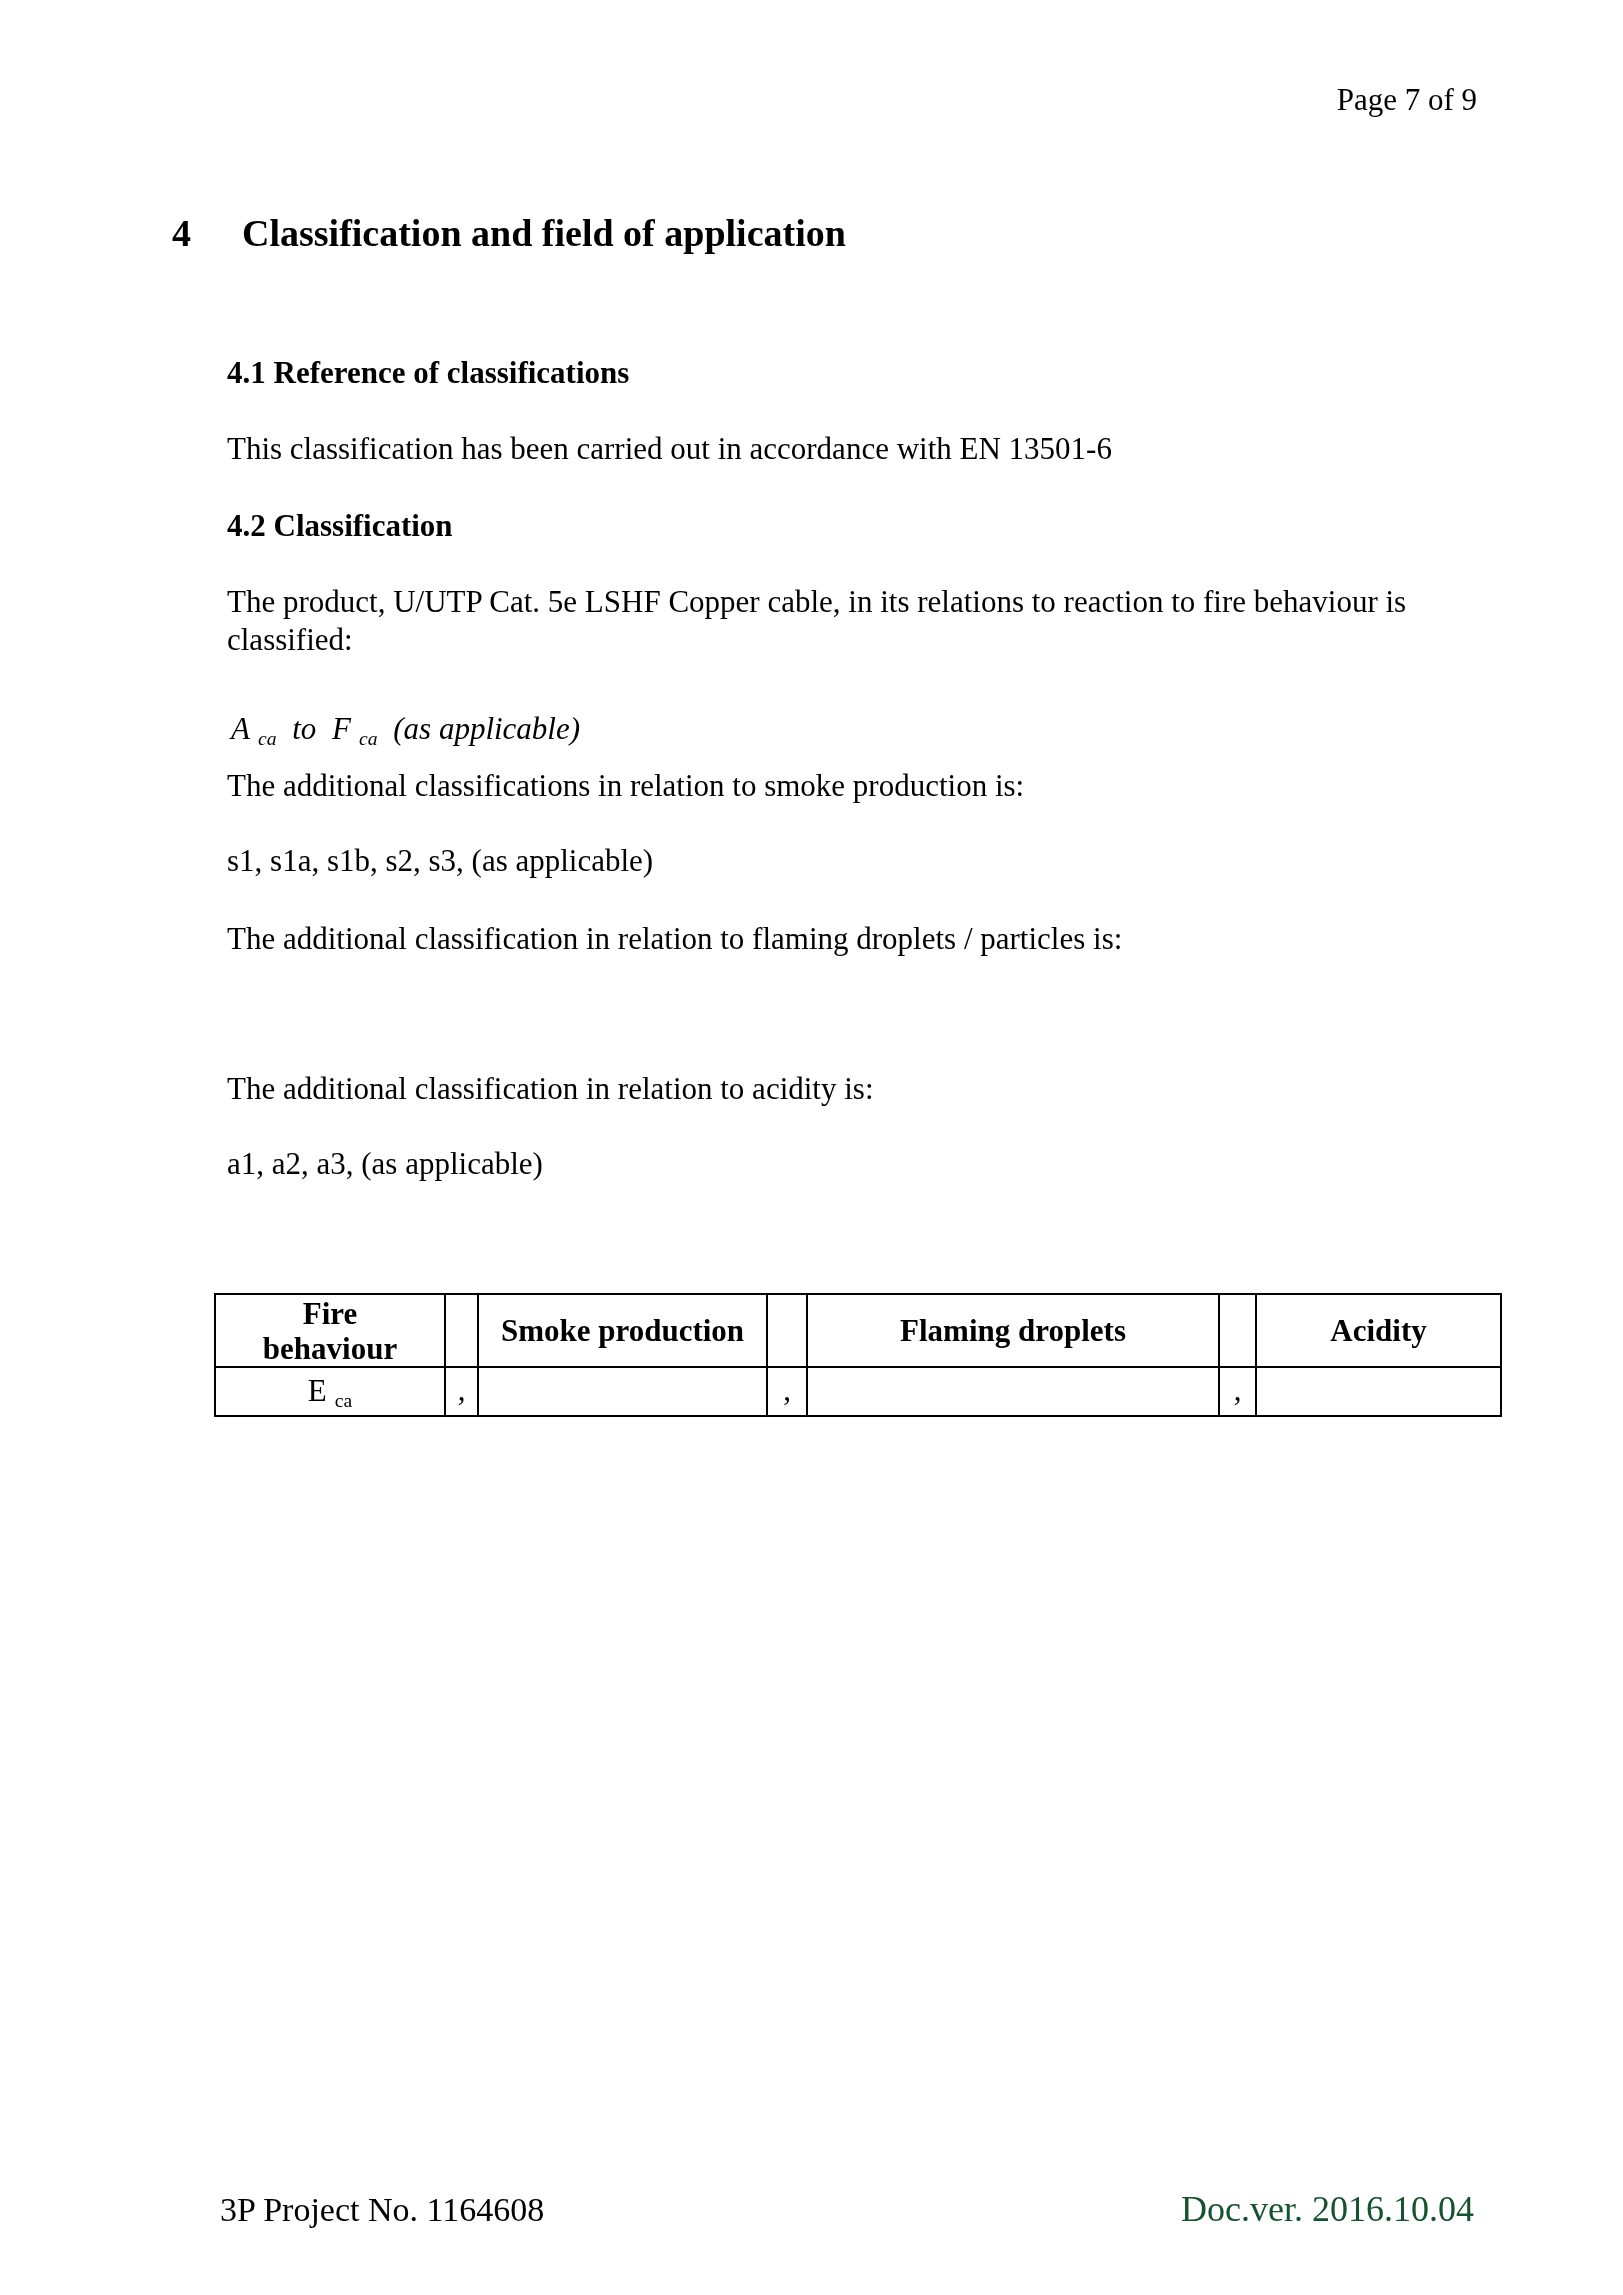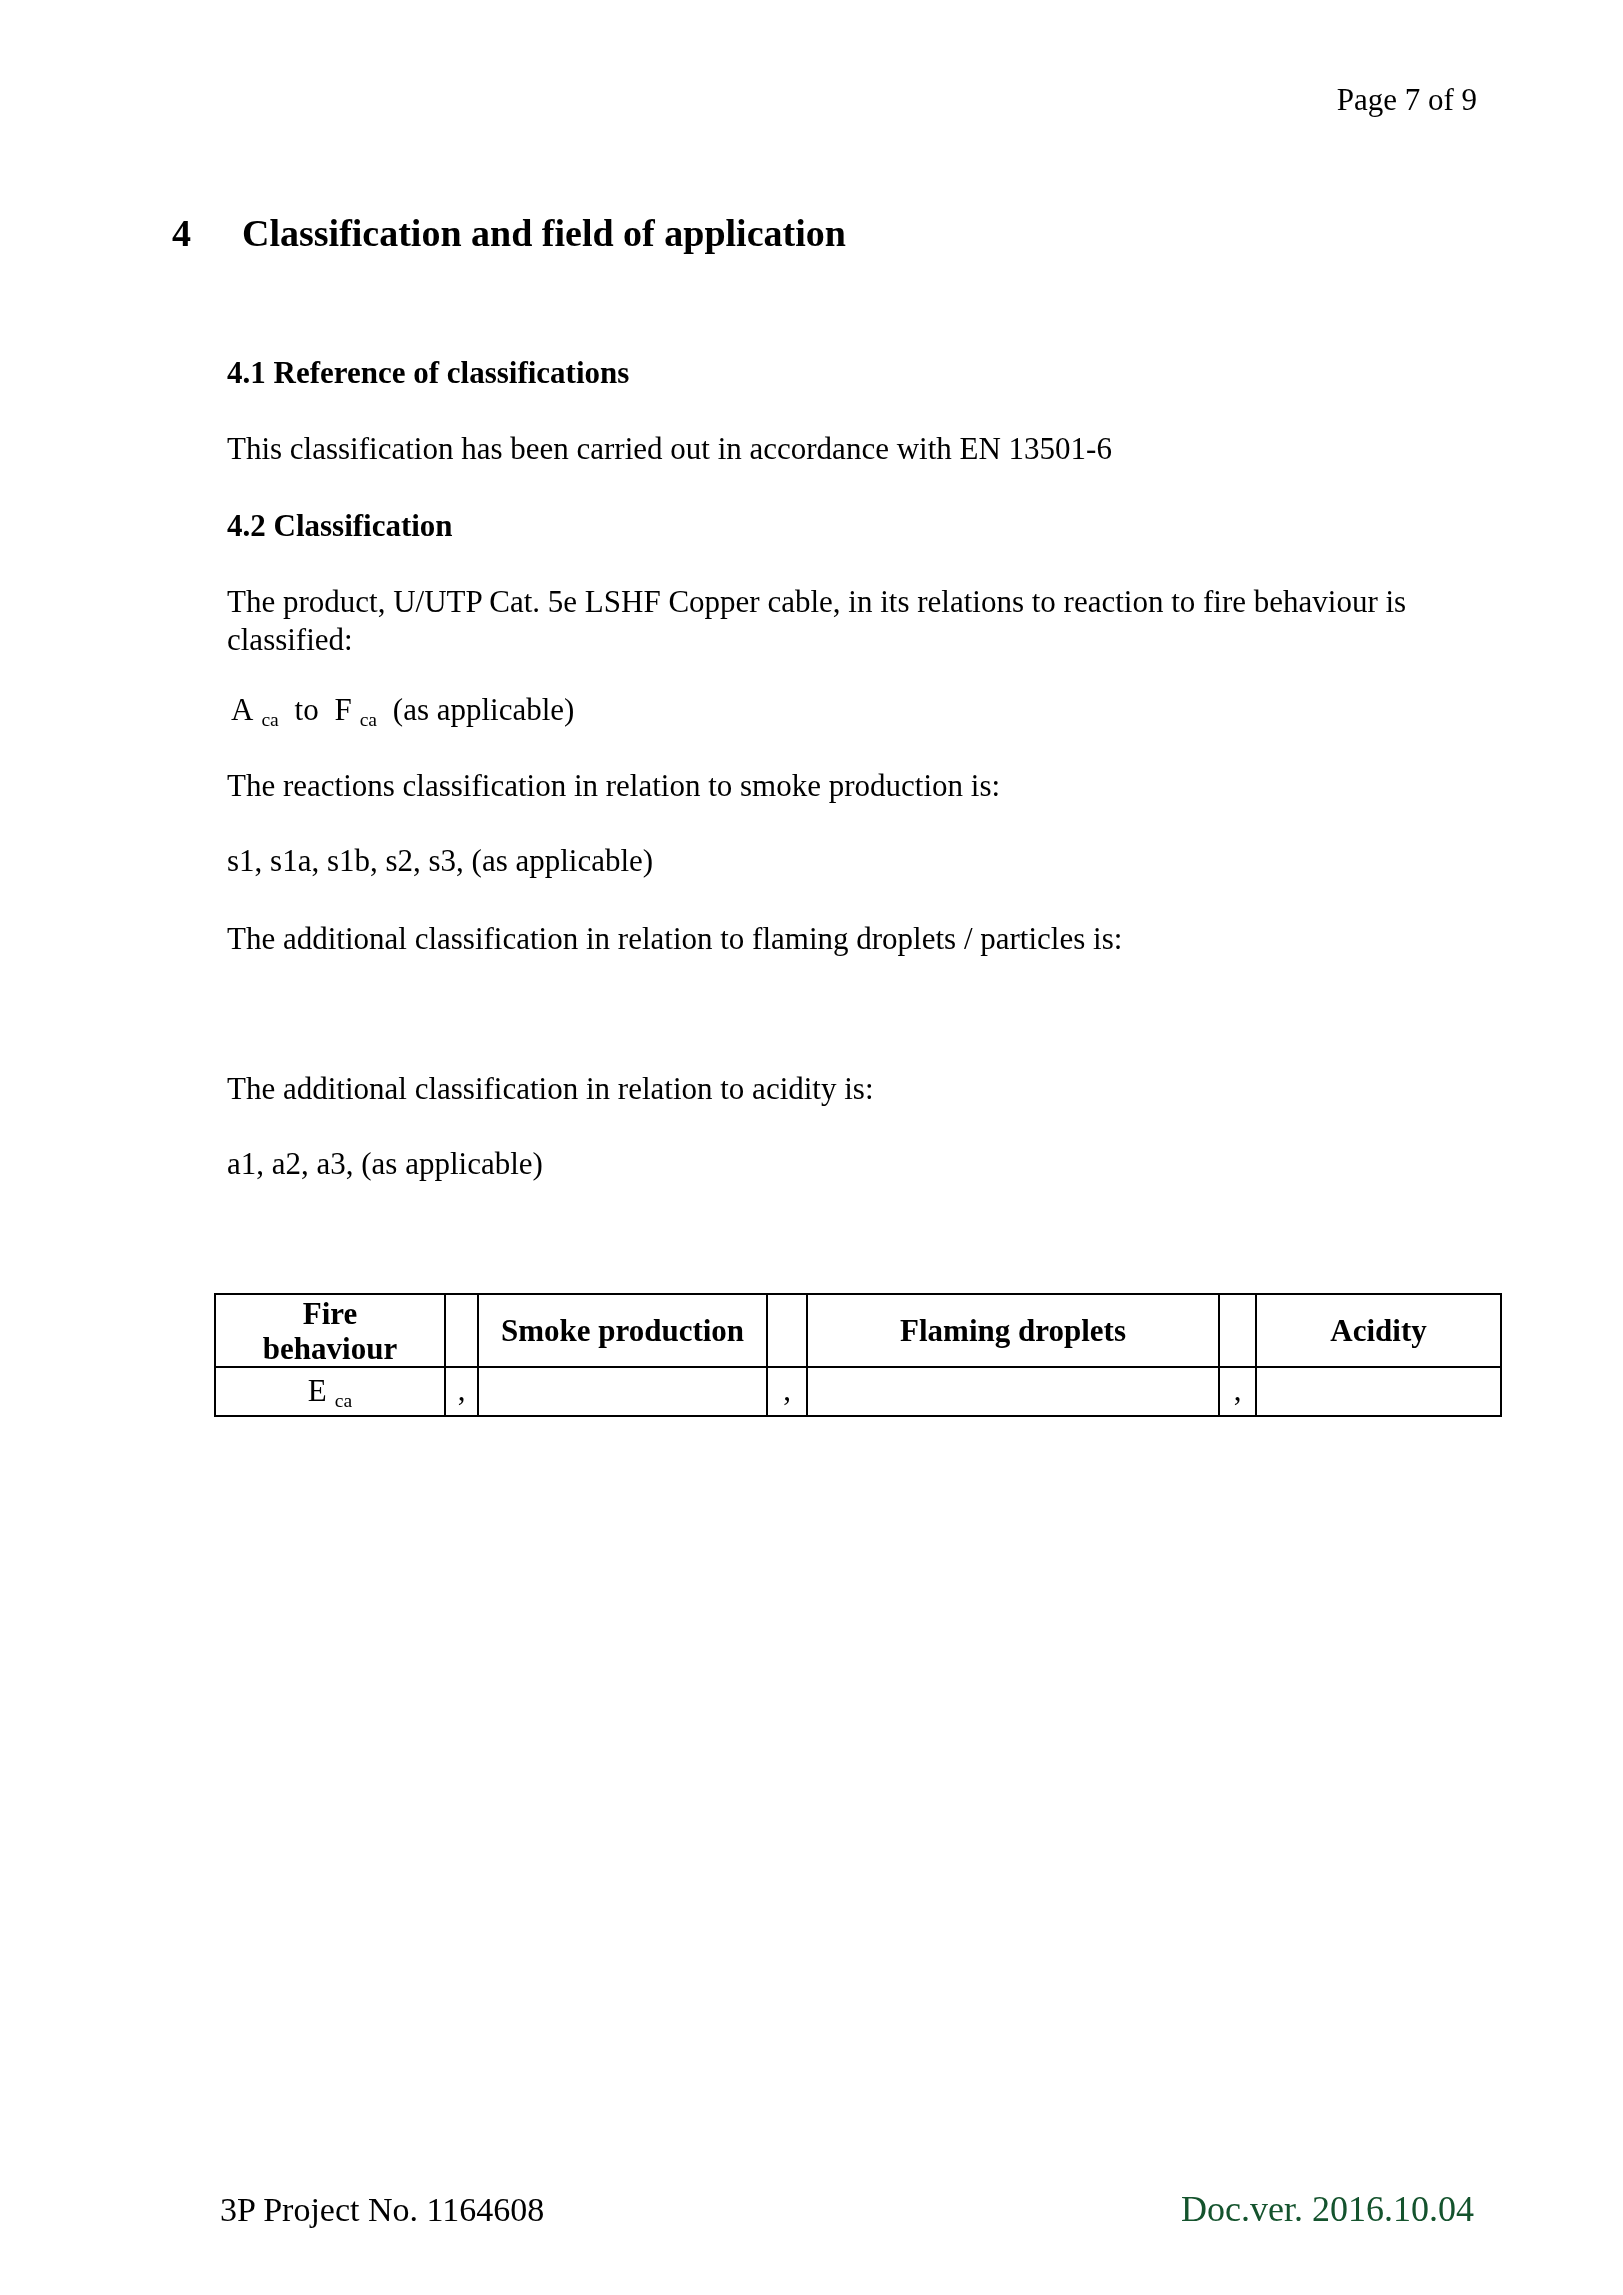--- a/index.html
+++ b/index.html
@@ -42,21 +42,21 @@
     position: absolute;
     left: 211px;
     font-size: 31px;
     line-height: 38px;
     width: 1266px;
   }
   .t41 { top: 338px; }
   .p-ref { top: 414px; }
   .t42 { top: 491px; }
   .p-product { top: 567px; }
-  .p-code { top: 675px; }
+  .p-code { top: 694px; font-style: italic; }
   .p-smoke { top: 751px; }
   .p-svals { top: 826px; }
   .p-drop { top: 904px; }
   .p-dvals { top: 979px; }
   .p-acid { top: 1054px; }
   .p-avals { top: 1129px; }
   .p-format { top: 1205px; }
   sub.sb {
     font-size: 19.6px;
     line-height: 0;
@@ -129,21 +129,21 @@
   <div class="subsection-title t41">4.1 Reference of classifications</div>
 
   <div class="para p-ref">This classification has been carried out in accordance with EN 13501-6</div>
 
   <div class="subsection-title t42">4.2 Classification</div>
 
   <div class="para p-product">The product, U/UTP Cat. 5e LSHF Copper cable, in its relations to reaction to fire behaviour is classified:</div>
 
   <div class="para p-code"><span>A</span><sub class="sb">ca</sub><span> to </span><span>F</span><sub class="sb">ca</sub><span> (as applicable)</span></div>
 
-  <div class="para p-smoke">The reactions classification in relation to smoke production is:</div>
+  <div class="para p-smoke">The additional classifications in relation to smoke production is:</div>
 
   <div class="para p-svals">s1, s1a, s1b, s2, s3, (as applicable)</div>
 
   <div class="para p-drop">The additional classification in relation to flaming droplets / particles is:</div>
 
 
   <div class="para p-acid">The additional classification in relation to acidity is:</div>
 
   <div class="para p-avals">a1, a2, a3, (as applicable)</div>
 

